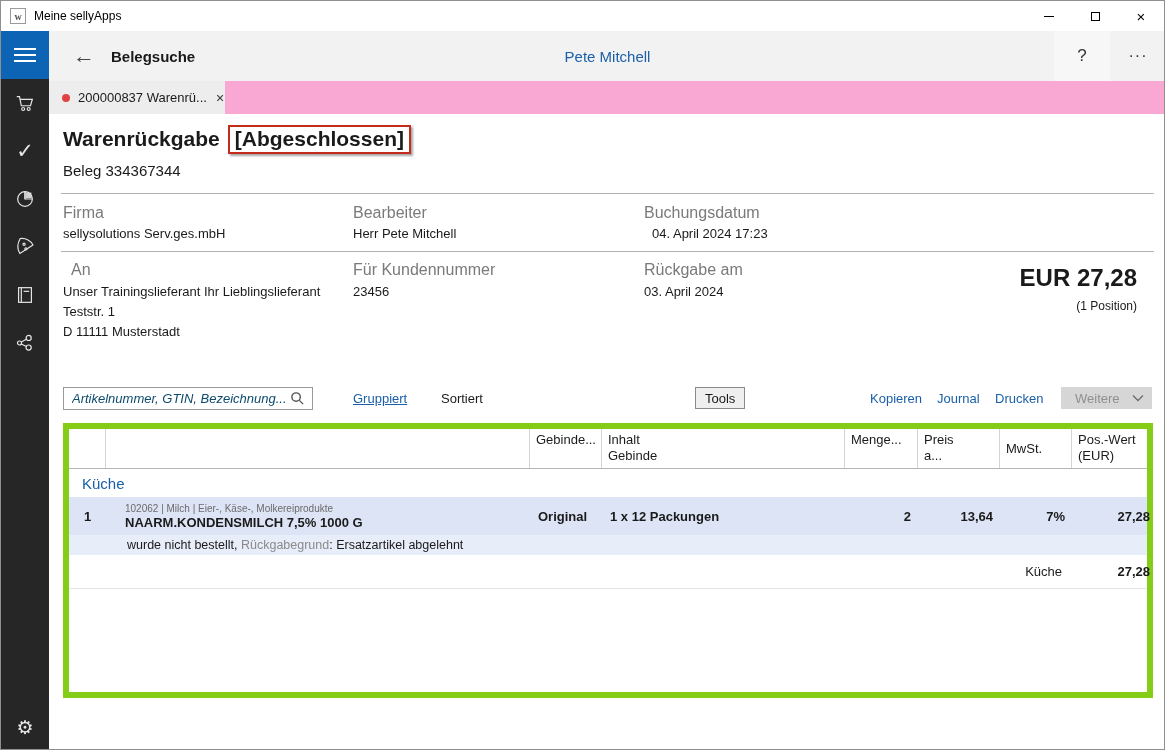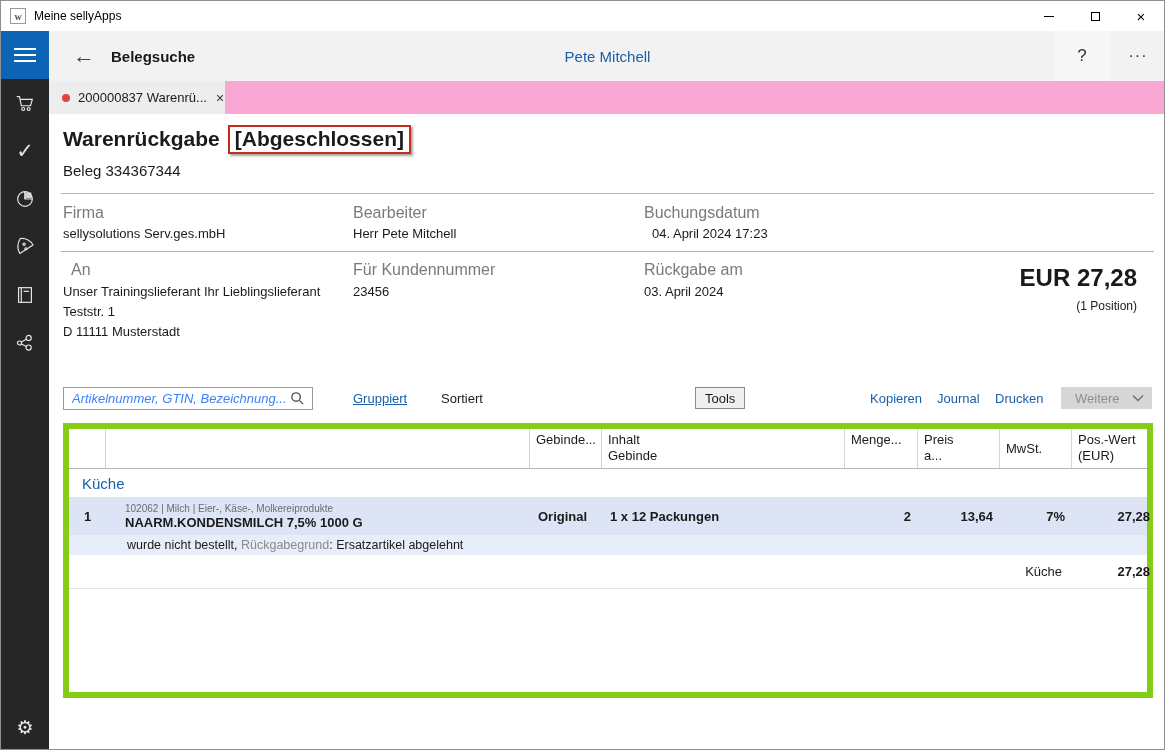--- a/index.html
+++ b/index.html
@@ -54,21 +54,21 @@
   .total { position:absolute; right:27px; top:263px; font-size:24px; font-weight:bold; }
   .total-note { position:absolute; right:27px; top:298px; font-size:12px; }
 
   .note { position:absolute; left:62px; top:346px; display:flex; align-items:center;margin-top:44px; }
   .note-bar { width:4px; height:19px; background:#c3c6e8; }
   .note-text { font-size:13px; margin-left:20px; }
 
   
   .toolbar { position:absolute; left:0; top:386px; width:1165px; height:24px; }
   .search { position:absolute; left:62px; top:0; width:250px; height:23px; border:1px solid #999; background:#fff; display:flex; align-items:center; }
-  .search-ph { font-size:13px; font-style:italic; color:#3b82f6; margin-left:8px; flex:1; white-space:nowrap; overflow:hidden; }
+  .search-ph { font-size:13px; font-style:italic; color:#0c4a6e; margin-left:8px; flex:1; white-space:nowrap; overflow:hidden; }
   .search-icon { margin-right:7px; display:flex; }
   .link { font-size:13px; color:#1a5fa8; position:absolute; top:4px; text-decoration:none; }
   .link.ul { text-decoration:underline; }
   .plain { font-size:13px; color:#1a1a1a; position:absolute; top:4px; }
   .toolsbtn { position:absolute; left:694px; top:0; height:22px; padding:0 9px; font-size:13px; background:#efefef; border:1px solid #8a8a8a; display:flex; align-items:center; }
   .weitere { position:absolute; left:1060px; top:0; width:91px; height:22px; background:#d6d6d6; color:#8f8f8f; font-size:13px; display:flex; align-items:center; justify-content:space-between; padding:0 8px 0 14px; }
 
   
   .table { position:absolute; left:62px; top:422px; width:1090px; height:275px; border:6px solid #84cc16; background:#fff; }
   .trow { display:grid; grid-template-columns:37px 424px 72px 243px 73px 82px 72px 85px; }

